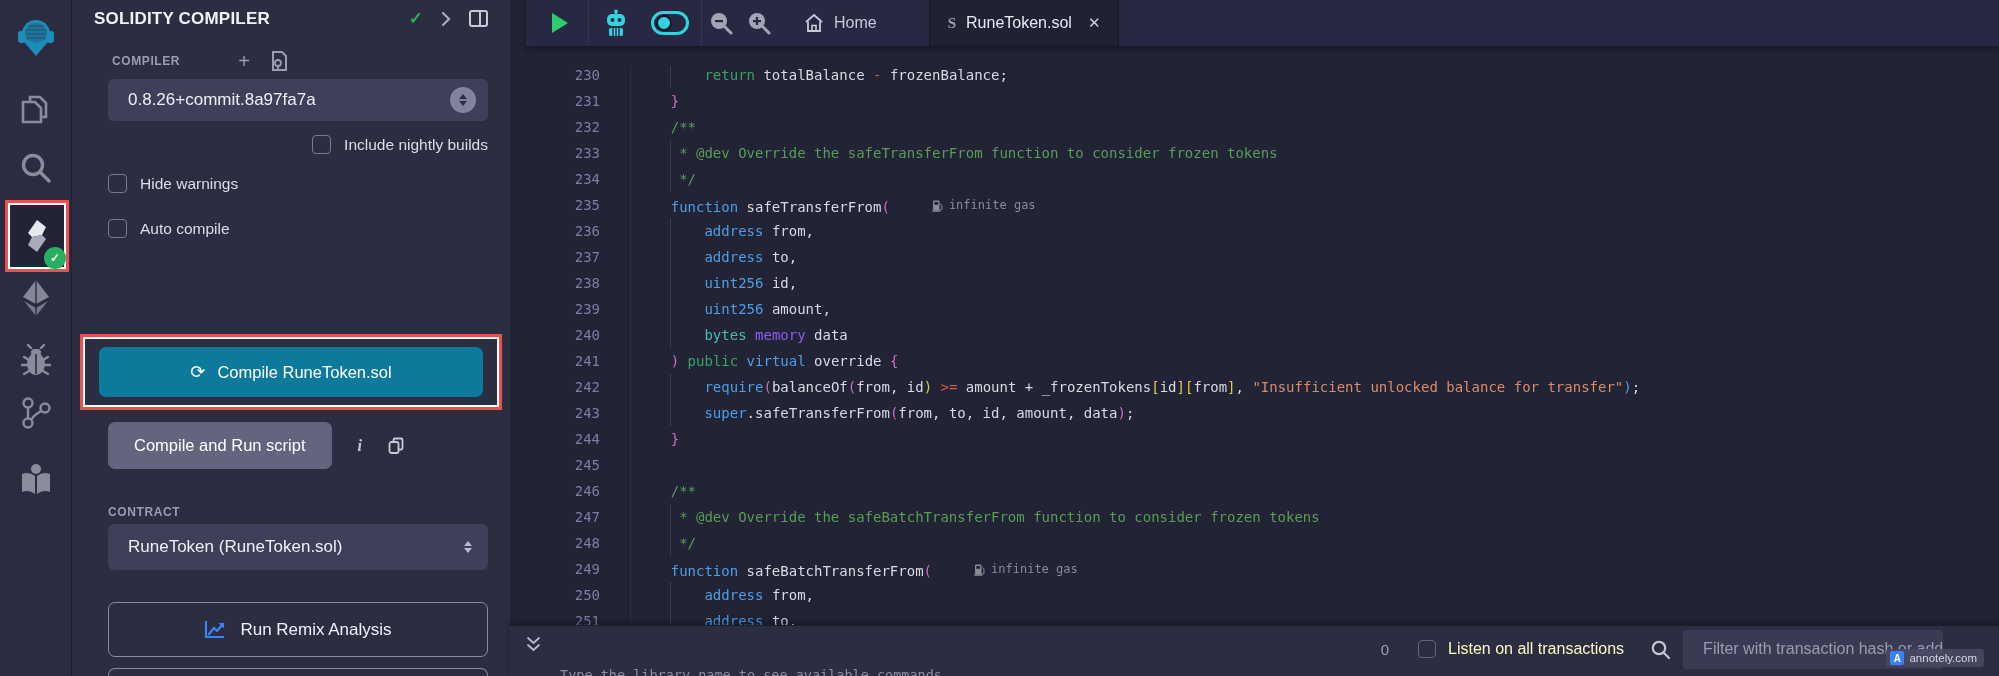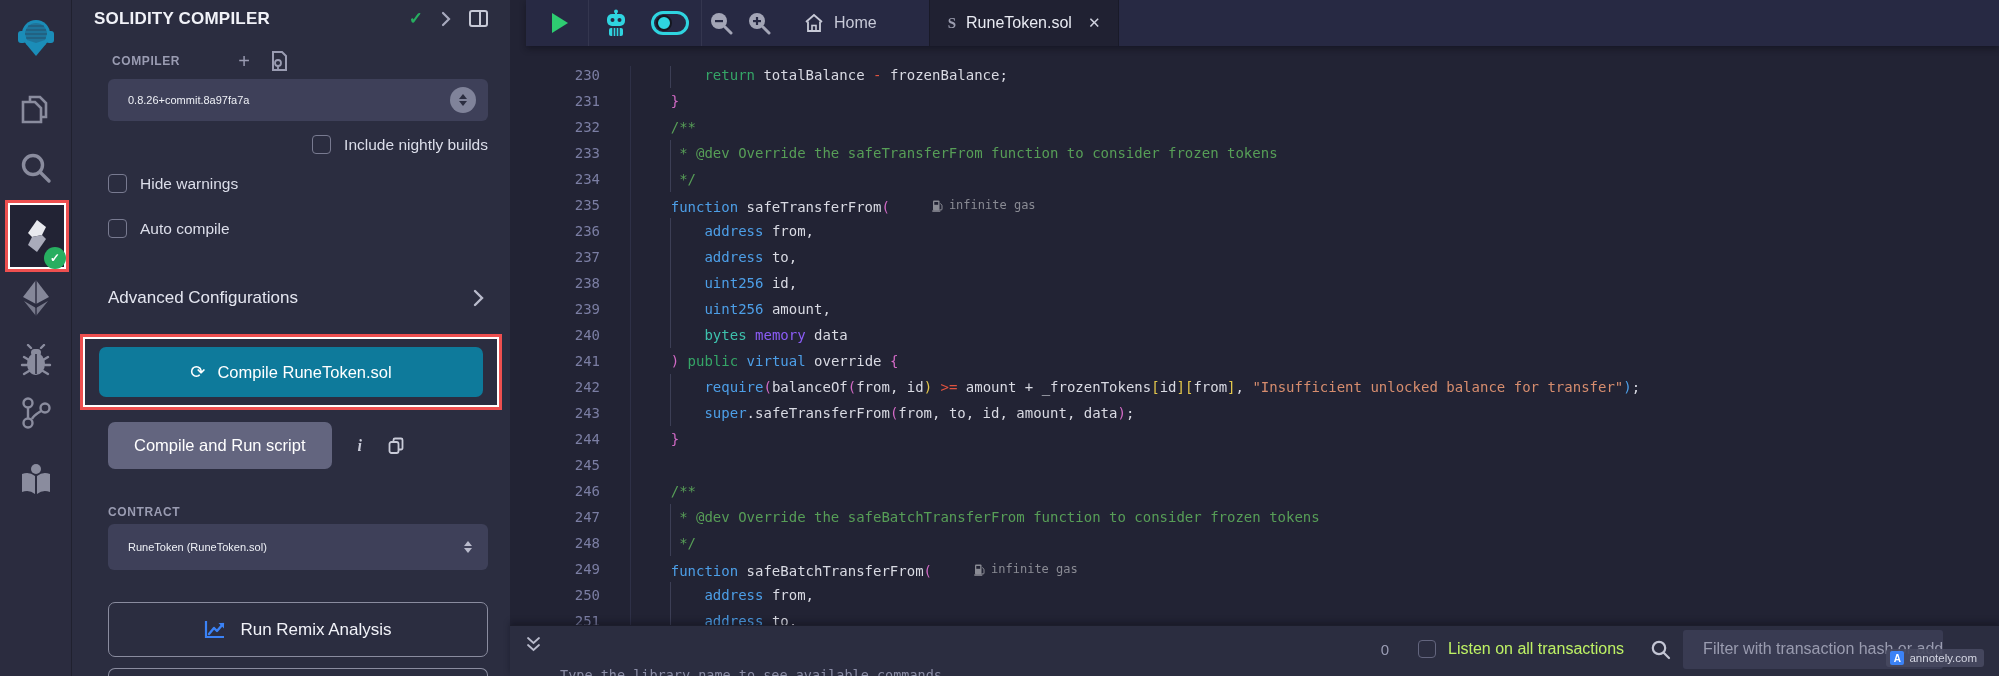--- a/index.html
+++ b/index.html
@@ -26,21 +26,21 @@
   .hdr-chev { color:#a7a9bd; font-size:15px; margin-right:18px; }
   .hdr-col { width:19px; height:17px; border:2px solid #c7c9d6; border-radius:3px; position:relative; }
   .hdr-col::after { content:""; position:absolute; top:0; bottom:0; left:55%; width:2px; background:#c7c9d6; }
 
   .compiler-row { display:flex; align-items:center; margin:22px 22px 8px 40px; color:#9698ad; }
   .compiler-label, .contract-label { font-size:12px; font-weight:700; letter-spacing:.6px; color:#9a9cb2; }
   .plus-icon { margin-left:58px; font-size:20px; color:#9a9cb2; line-height:1; }
   .badge-icon { margin-left:20px; }
 
   .select { background:#3e4059; border-radius:6px; height:40px; display:flex; align-items:center; padding:0 12px 0 20px; margin:0 22px 0 36px; }
-  .select-text { flex:1; font-size:11px; color:#eef0f6; }
+  .select-text { flex:1; font-size:17px; color:#eef0f6; }
   .select-circle { width:26px; height:26px; border-radius:50%; background:#80839a; display:flex; flex-direction:column; align-items:center; justify-content:center; line-height:0; }
   .tri-up   { width:0;height:0;border-left:4px solid transparent;border-right:4px solid transparent;border-bottom:5px solid #2b2d40; margin-bottom:2px;}
   .tri-down { width:0;height:0;border-left:4px solid transparent;border-right:4px solid transparent;border-top:5px solid #2b2d40; }
   .sel-arrows { display:flex; flex-direction:column; align-items:center; }
   .sel-arrows .tri-up { border-bottom-color:#b9bbcc; }
   .sel-arrows .tri-down { border-top-color:#b9bbcc; }
 
   .cb { width:19px; height:19px; border:1.5px solid #787a90; border-radius:4px; background:transparent; flex:none; }
   .cb-row { display:flex; align-items:center; gap:13px; color:#dcdeea; font-size:15.5px; }
   .nightly-row { justify-content:flex-end; margin:14px 22px 0 0; }
@@ -104,21 +104,21 @@
   .kwo { color:#8b5cf6; } .cmt { color:#579e57; } .str { color:#d78d6e; } .pnk { color:#d36ac6; }
   .yel { color:#e3c74c; } .blu { color:#4d9fe8; } .red { color:#e0533f; }
   .gas { margin-left:42px; color:#8a8b94; font-size:12px; display:inline-flex; align-items:center; gap:6px; }
 
   
   .terminal { position:absolute; left:0; right:0; bottom:0; height:51px; background:#2b2d40; border-top:1px solid #1c1d2b;
       box-shadow:0 -3px 6px rgba(10,10,20,.35); }
   .term-chevrons { position:absolute; left:16px; top:10px; cursor:pointer; color:#b9bbcc; }
   .term-right { position:absolute; left:860px; right:0; top:0; height:46px; display:flex; align-items:center; gap:0; }
   .term-count { color:#9b9db5; font-size:15px; width:30px; text-align:center; }
-  .term-listen { display:flex; align-items:center; gap:12px; margin-left:18px; color:#bef264; font-size:16px; }
+  .term-listen { display:flex; align-items:center; gap:12px; margin-left:18px; color:#fef9c3; font-size:16px; }
   .term-search { margin-left:26px; cursor:pointer; }
   .term-filter { margin-left:12px; width:260px; height:39px; background:#393b52; border:none; border-radius:3px;
       color:#9a9cb0; font-size:16px; font-family:inherit; padding:0 0 0 20px; }
   .term-filter::placeholder { color:#9a9cb0; }
   .prompt-strip { position:absolute; left:50px; right:0; bottom:0; height:9px; overflow:hidden; }
   .prompt-text { font-family:"DejaVu Sans Mono", monospace; font-size:13.5px; color:#8b8da6; line-height:16px; }
 
   .watermark { position:absolute; right:15px; bottom:9px; background:rgba(70,73,95,.92); border-radius:3px;
       display:flex; align-items:center; gap:5px; padding:2px 7px 2px 4px; z-index:9; }
   .wm-badge { width:14px; height:14px; border-radius:2px; background:#3b82f6; color:#fff; font-size:10px; font-weight:bold;
@@ -258,28 +258,20 @@
 
     <div class="cb-row hide-row">
       <span class="cb"></span>
       <span>Hide warnings</span>
     </div>
     <div class="cb-row auto-row">
       <span class="cb"></span>
       <span>Auto compile</span>
     </div>
 
-    <div class="adv-row">
-      <span class="adv-label">Advanced Configurations</span>
-      <span class="adv-chev">
-        <svg width="11" height="18" viewBox="0 0 11 18">
-            <path d="M2 2 L9 9 L2 16" fill="none" stroke="#b9bbcc" stroke-width="2.4" stroke-linecap="round"></path>
-          </svg>
-      </span>
-    </div>
 
     <div class="compile-annotation">
       <div class="inner2">
         <button class="compile-btn">
           <span class="refresh-glyph">⟳</span>
           <span>Compile RuneToken.sol</span>
         </button>
       </div>
     </div>
 

